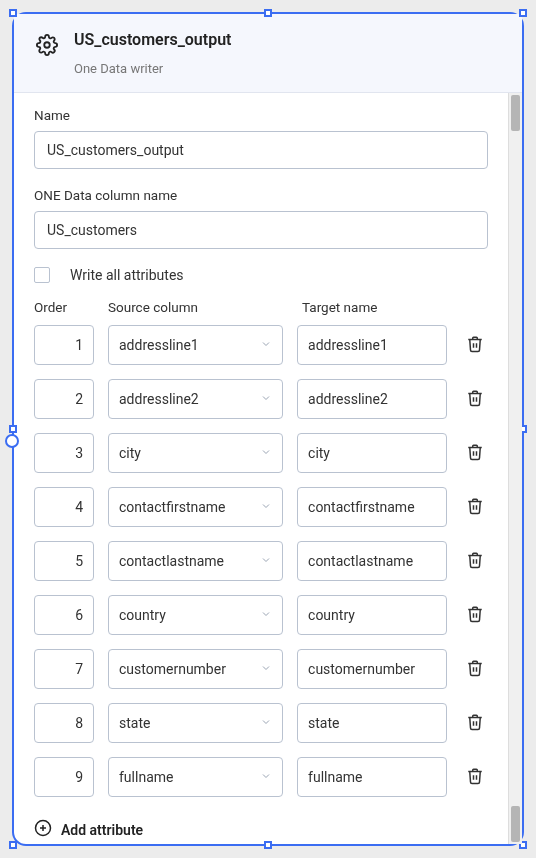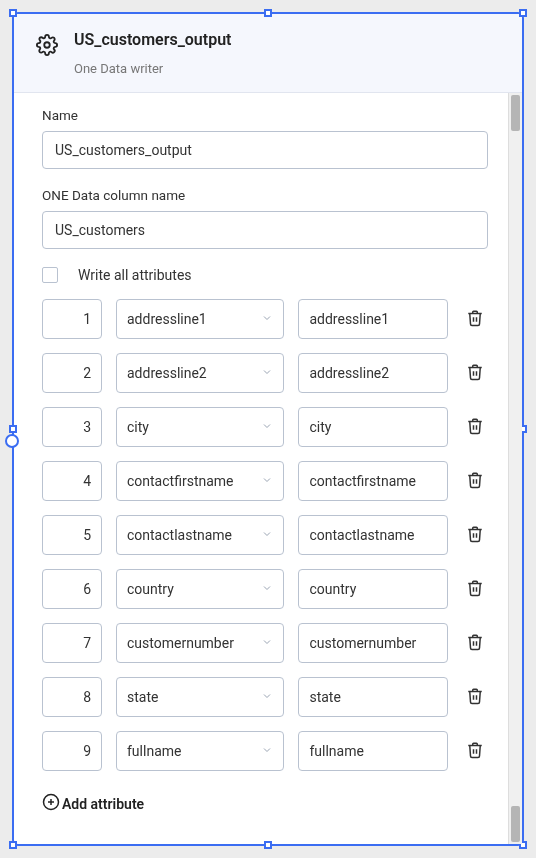--- a/index.html
+++ b/index.html
@@ -9,21 +9,21 @@
     width: 536px;
     height: 858px;
     position: relative;
     padding: 12px;
     font-size: 14px;
     color: #333;
   }
   .panel {
     background: #fff;
     border: 2px solid #3b6df2;
-    border-radius: 6px;
+    border-radius: 14px;
     position: relative;
     height: 834px;
     display: flex;
     flex-direction: column;
   }
   
   .handle {
     position: absolute;
     width: 8px;
     height: 8px;
@@ -70,21 +70,20 @@
   .header .sub {
     font-size: 13px;
     color: #777;
     margin-top: 12px;
   }
   .body-wrap {
     position: relative;
     flex: 1 1 auto;
     display: flex;
     min-height: 0;
-    padding-left: 8px;
   }
   .body {
     flex: 1 1 auto;
     padding: 14px 20px 18px 20px;
     overflow: hidden;
   }
   .scrollbar-track {
     width: 14px;
     background: #f0f0f0;
     border-left: 1px solid #ddd;
@@ -196,21 +195,21 @@
     display: flex;
     align-items: center;
     justify-content: center;
     cursor: pointer;
     color: #333;
   }
   .trash-btn svg { width: 18px; height: 18px; }
   .add-btn {
     display: flex;
     align-items: center;
-    gap: 2px;
+    gap: 9px;
     margin-top: 22px;
     font-size: 14px;
     font-weight: 600;
     cursor: pointer;
     color: #222;
   }
   .add-btn .plus-circ {
     width: 18px;
     height: 18px;
   }
@@ -249,20 +248,25 @@
       <input class="text-input" value="US_customers_output" style="">
 
       <div class="label">ONE Data column name</div>
       <input class="text-input" value="US_customers" style="">
 
       <div class="checkbox-row">
         <div class="checkbox-box"></div>
         <span>Write all attributes</span>
       </div>
 
+      <div class="grid-header">
+        <div class="col-order">Order</div>
+        <div class="col-source">Source column</div>
+        <div class="col-target">Target name</div>
+      </div>
 
       <div class="rows" id="rows-container">
           <div class="row">
             <input class="order-input" value="1" style="">
             <div class="select-input">
               <span>addressline1</span>
               <span><svg class="chevron" viewBox="0 0 24 24" fill="none" stroke="#9aa4b3" stroke-width="2">
                   <polyline points="6 9 12 15 18 9"></polyline>
                 </svg></span>
             </div>

